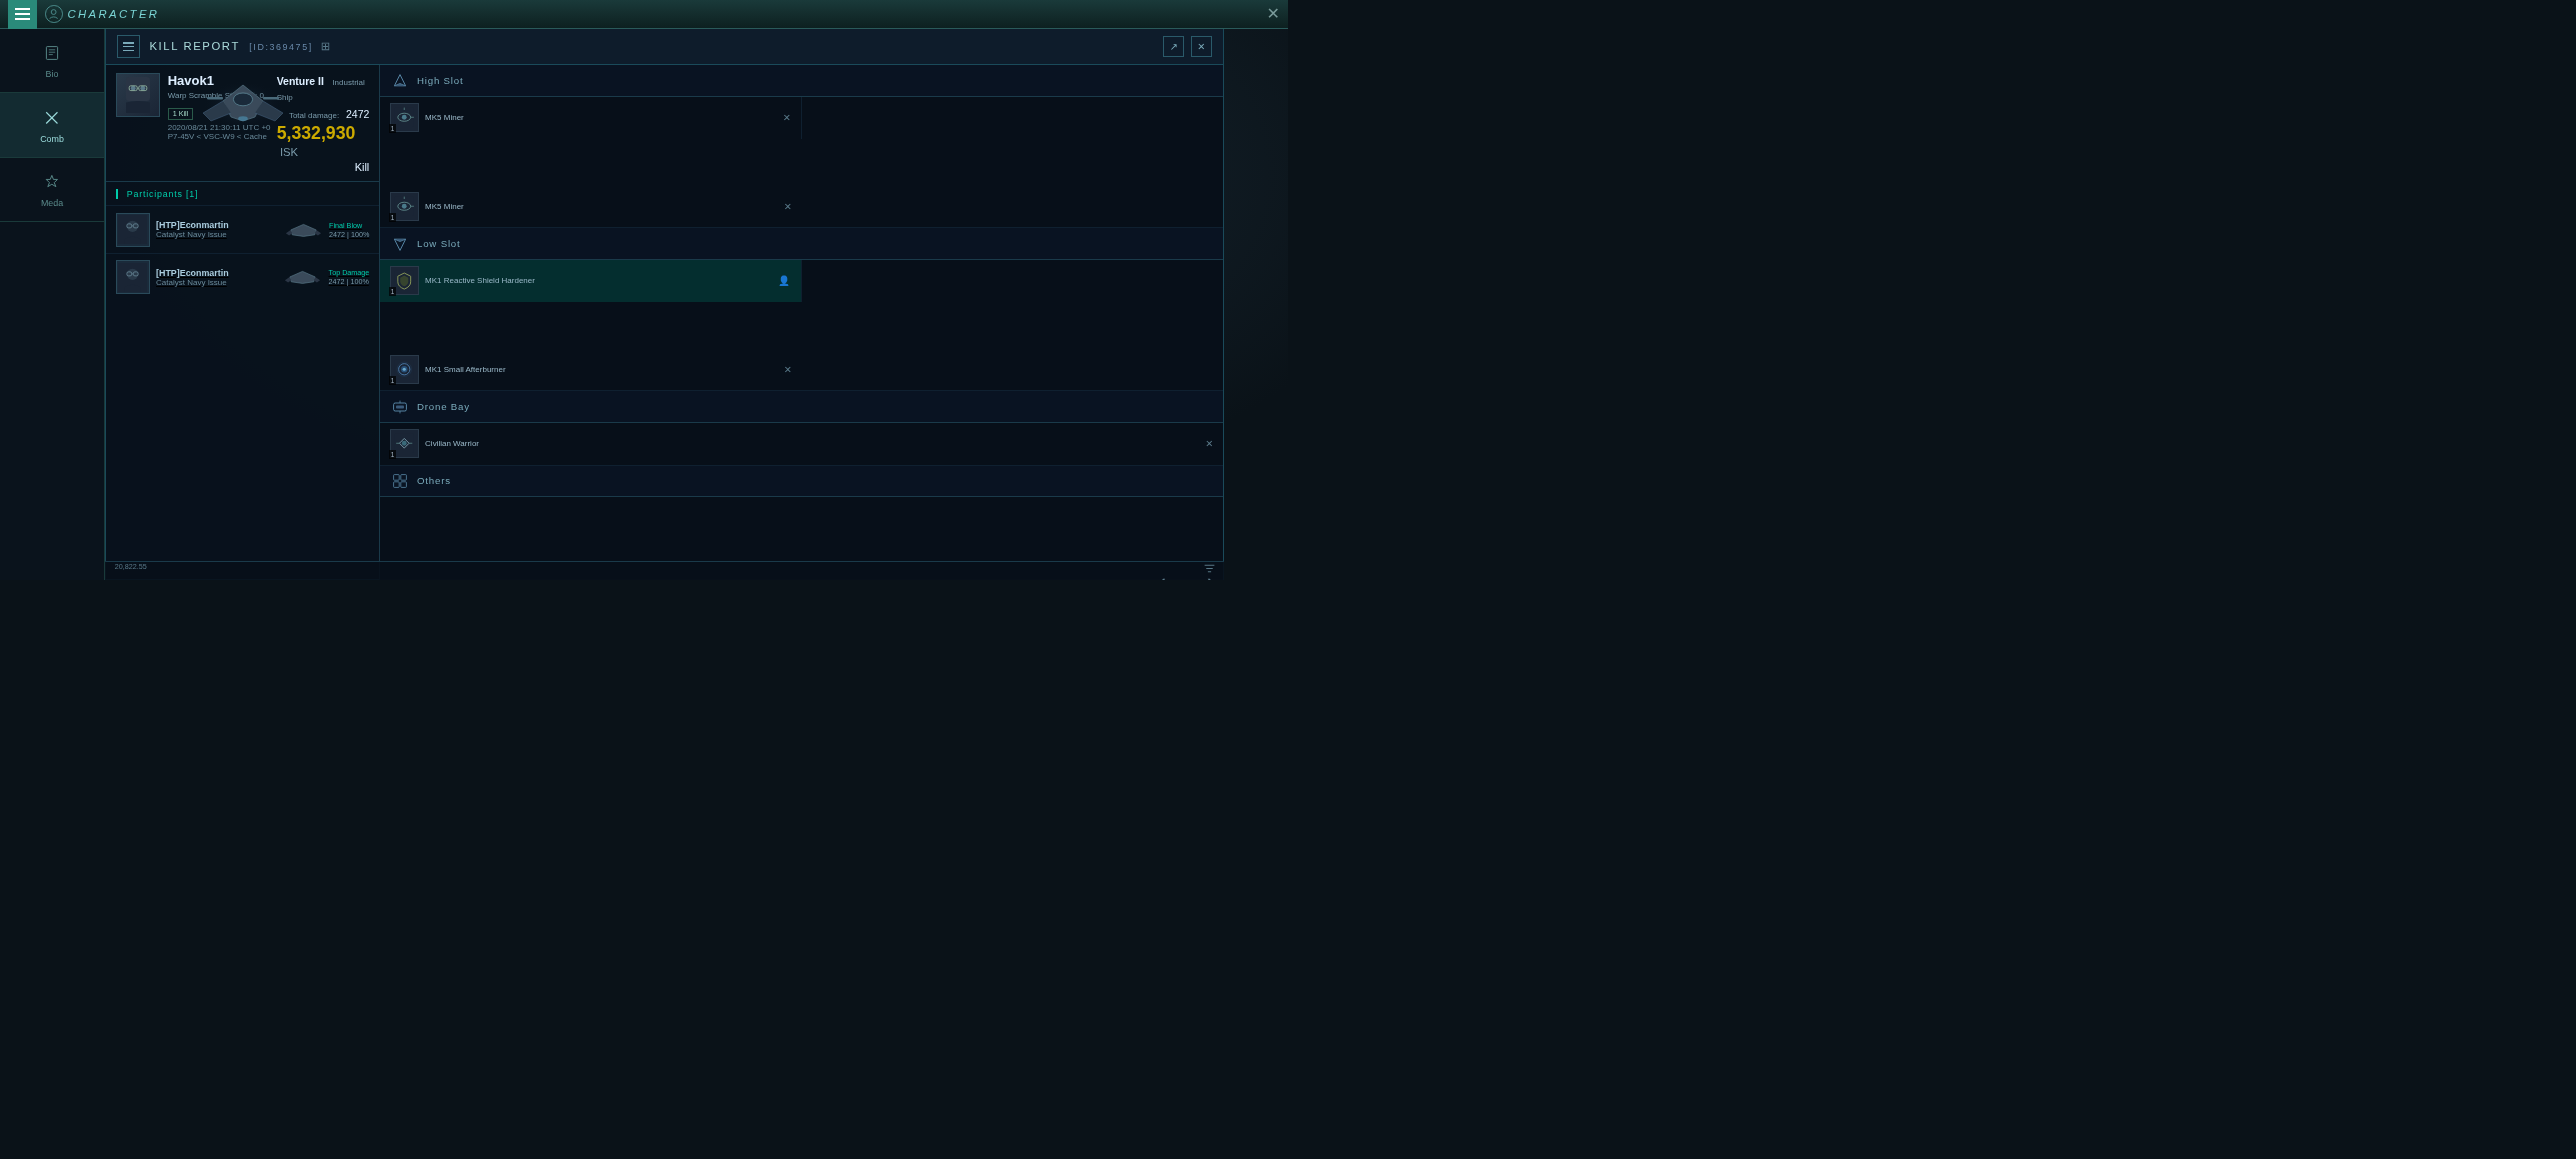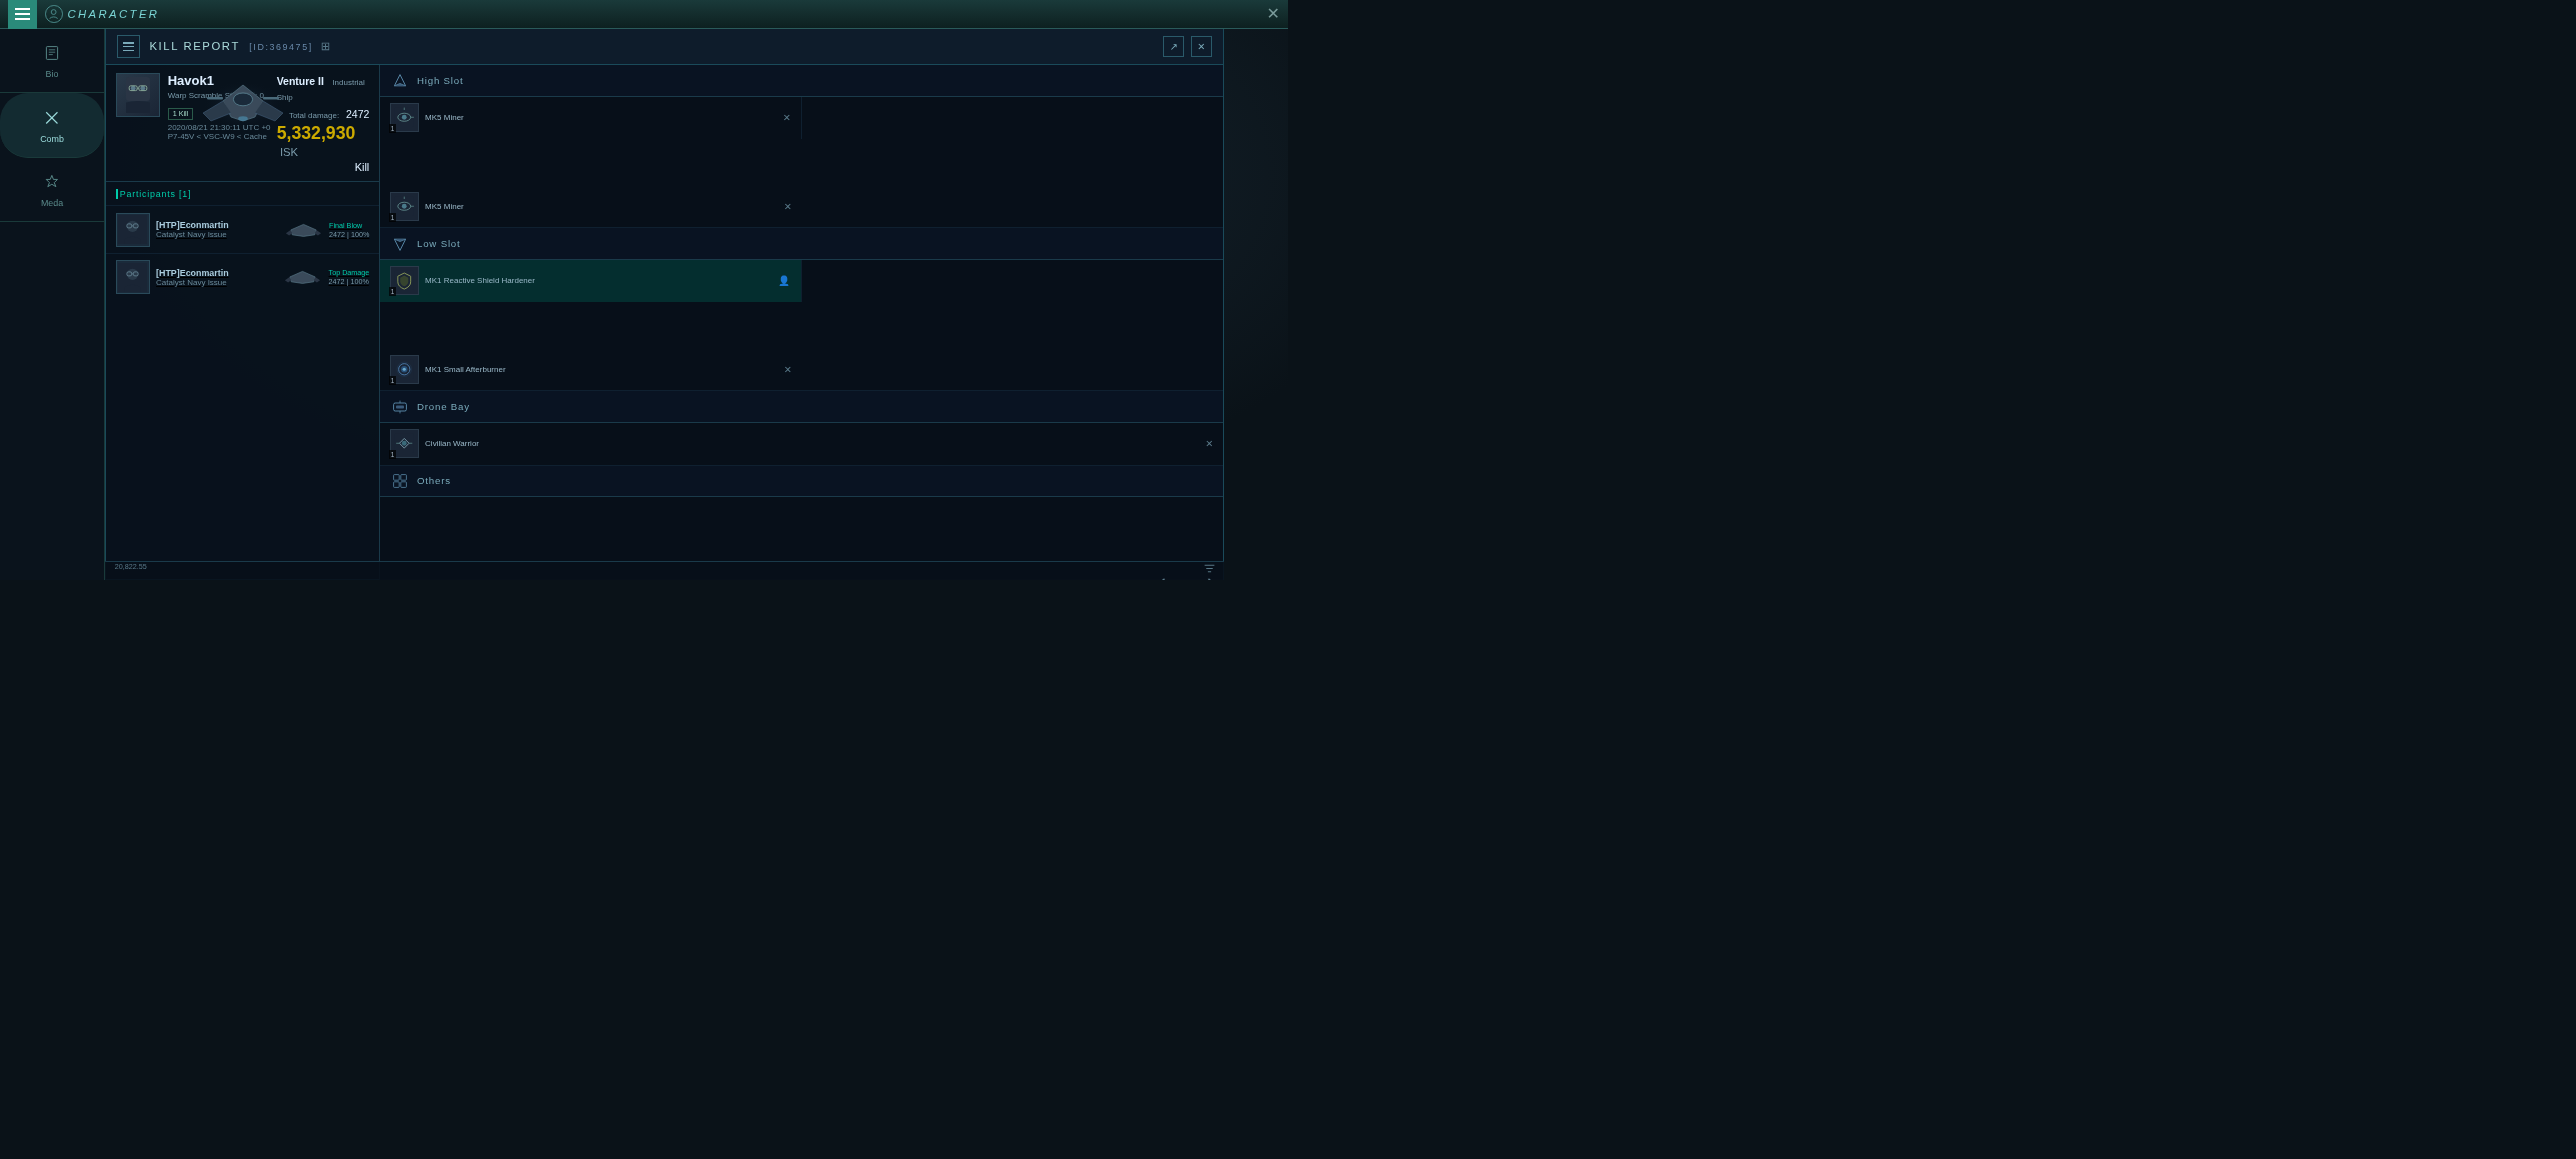--- a/index.html
+++ b/index.html
@@ -105,21 +105,20 @@
       padding: 13px 8px;
       border-bottom: 0.8px solid #1a3a3a;
       cursor: pointer;
       color: #5a8a8a;
       font-size: 8.9px;
       gap: 4.8px;
     }
     .sidebar-item.active {
       background: rgba(42,100,100,0.3);
       color: #9adada;
-      border-radius: 28px;
     }
     .sidebar-icon {
       width: 22.5px;
       height: 22.5px;
       display: flex;
       align-items: center;
       justify-content: center;
     }
 
     
@@ -256,21 +255,21 @@
     .participants-header {
       padding: 6.4px 9.7px;
       display: flex;
       align-items: center;
     }
 
     .participants-tab {
       color: #00ccaa;
       font-size: 8.9px;
       border-left: 2.4px solid #00ccaa;
-      padding-left: 2px;
+      padding-left: 9px;
       letter-spacing: 0.8px;
     }
 
     .participant-row {
       display: flex;
       align-items: center;
       padding: 6.4px 9.7px;
       border-top: 0.8px solid #0f2030;
       gap: 6.4px;
       cursor: pointer;

